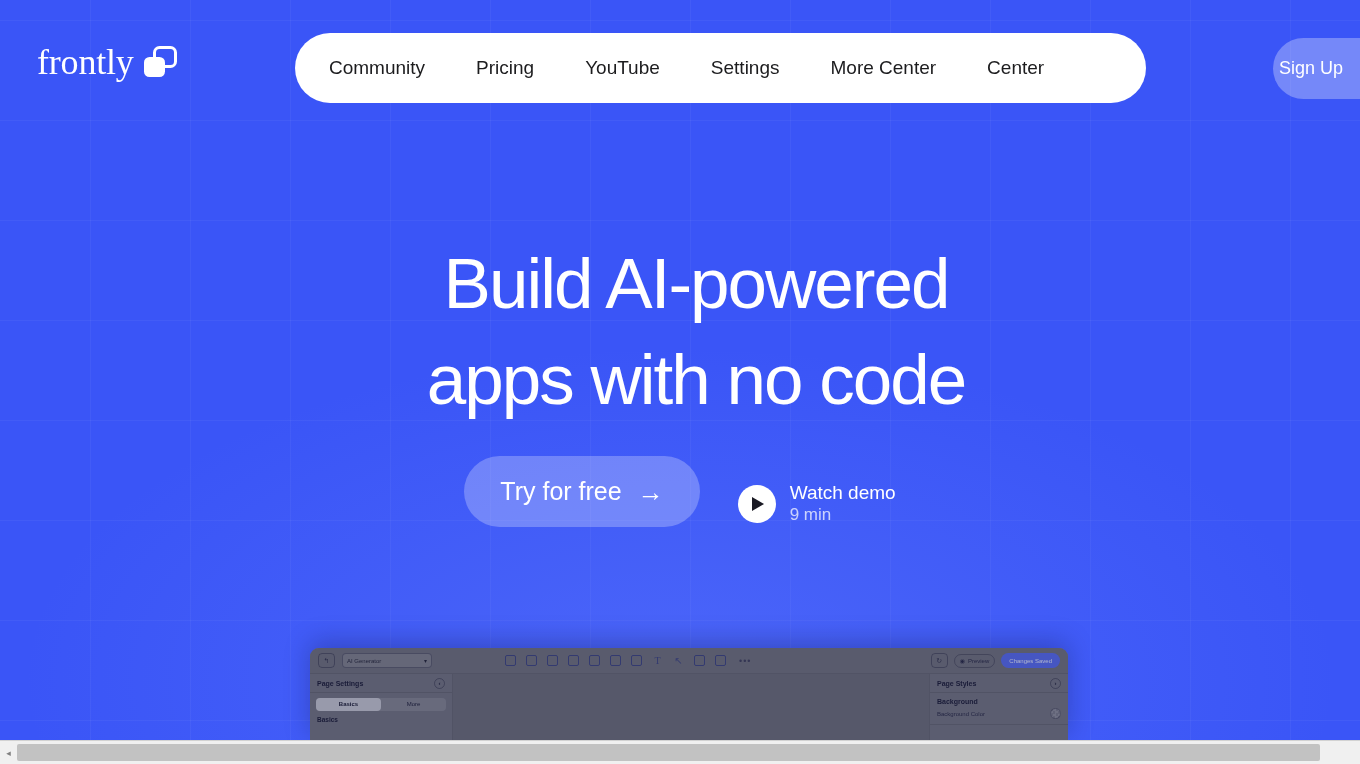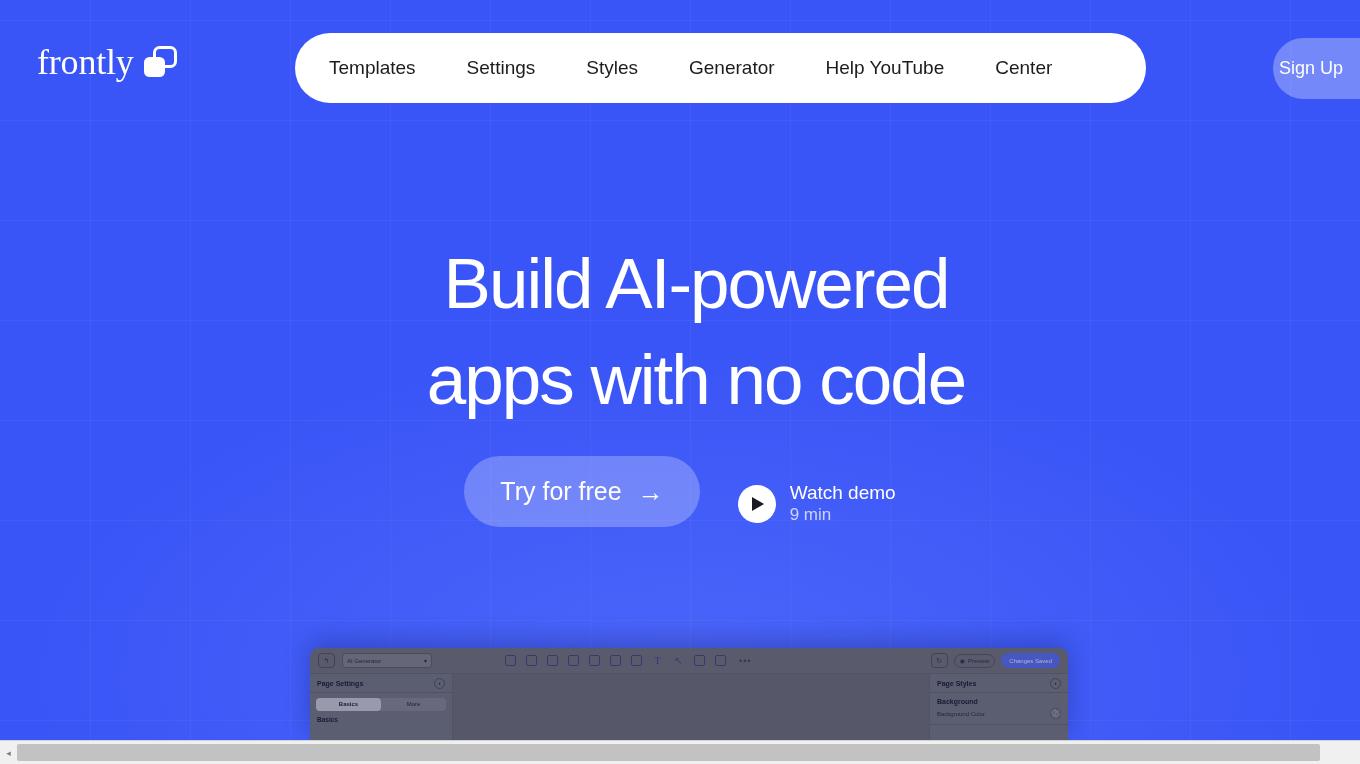--- a/index.html
+++ b/index.html
@@ -271,25 +271,25 @@
 
     <a class="logo" href="#">
       <span class="logo-word">frontly</span>
       <svg class="logo-mark" viewBox="0 0 34 32">
         <rect x="11.5" y="1.5" width="21" height="19" rx="5" fill="none" stroke="#ffffff" stroke-width="3"></rect>
         <rect x="1" y="11" width="21" height="20" rx="5.5" fill="#ffffff"></rect>
       </svg>
     </a>
 
     <nav class="navpill">
-      <a class="navlink" href="#">Templates</a>
+      <a class="navlink" href="#">Community</a>
+      <a class="navlink" href="#">Pricing</a>
+      <a class="navlink" href="#">YouTube</a>
       <a class="navlink" href="#">Settings</a>
-      <a class="navlink" href="#">Styles</a>
-      <a class="navlink" href="#">Generator</a>
-      <a class="navlink" href="#">Help YouTube</a>
+      <a class="navlink" href="#">More Center</a>
       <a class="navlink" href="#">Center</a>
     </nav>
 
     <button class="signup">Sign Up</button>
   </header>
 
   <section class="hero">
     <h1 class="headline">Build AI-powered
 apps with no code</h1>
 

